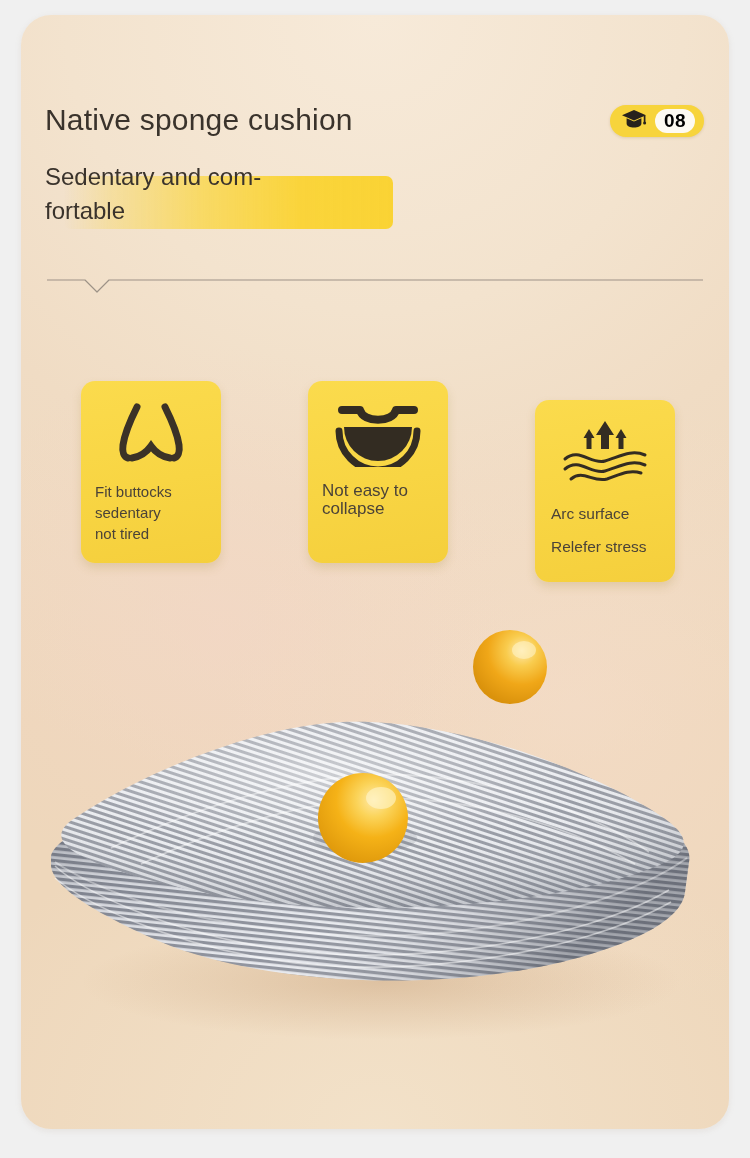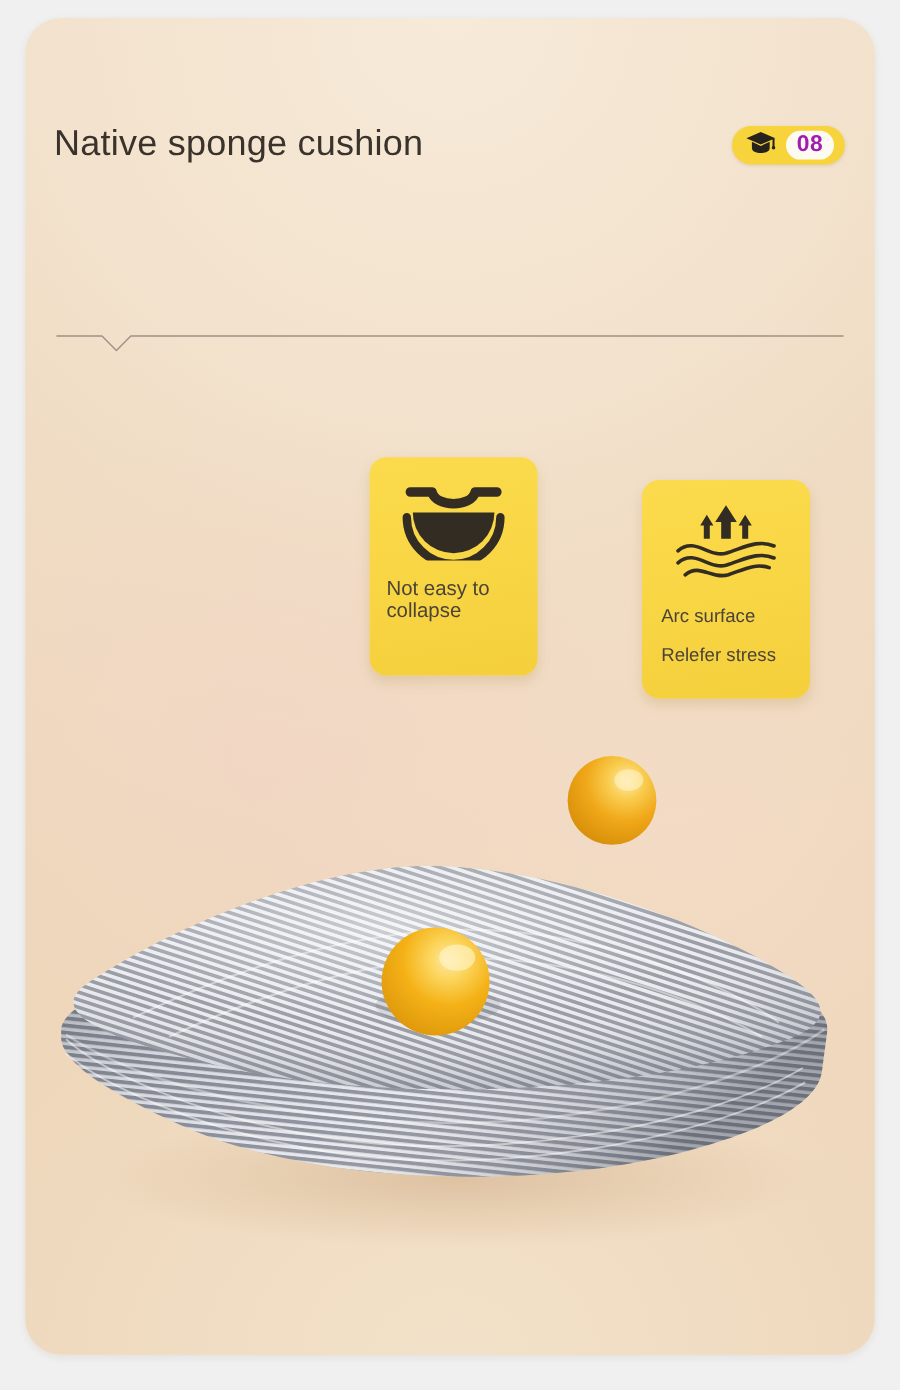--- a/index.html
+++ b/index.html
@@ -80,21 +80,21 @@
   .badge .num {
     background: #fdfaf2;
     border-radius: 12px;
     min-width: 40px;
     height: 24px;
     display: flex;
     align-items: center;
     justify-content: center;
     font-size: 19px;
     font-weight: 700;
-    color: #a21caf;
+    color: #000000;
     letter-spacing: 0.5px;
     padding: 0 4px;
     box-sizing: border-box;
   }
 
   
   .subtitle-wrap {
     position: absolute;
     left: 24px;
     top: 145px;
@@ -221,30 +221,50 @@
           <svg width="26" height="20" viewBox="0 0 26 20">
             <path d="M13 1 L25 6.2 L13 11.4 L1 6.2 Z" fill="#26221c"></path>
             <path d="M5.6 9.2 L5.6 14.6 C5.6 17.2 9.1 18.6 13 18.6 C16.9 18.6 20.4 17.2 20.4 14.6 L20.4 9.2 L13 12.6 Z" fill="#26221c"></path>
             <path d="M23.6 7.1 L23.6 13.2" stroke="#26221c" stroke-width="1.7" fill="none" stroke-linecap="round"></path>
             <circle cx="23.6" cy="14.1" r="1.5" fill="#26221c"></circle>
           </svg>
         </span>
         <span class="num">08</span>
       </div>
 
+      <div class="subtitle-wrap">
+        <div class="subtitle-hl"></div>
+        <div class="subtitle">Sedentary and com-fortable</div>
+      </div>
 
       <div class="divider">
         <svg width="656" height="18" viewBox="0 0 656 18">
           <path d="M0 3 L38 3 L50 15 L62 3 L656 3" stroke="#9d9287" stroke-width="1.2" fill="none" stroke-linejoin="round" stroke-linecap="round"></path>
         </svg>
       </div>
 
 
       <div class="features">
 
+        <div class="feature f1">
+          <div class="ficon">
+            <svg width="84" height="66" viewBox="0 0 84 66">
+              <g fill="none" stroke="#3b3227" stroke-width="7" stroke-linecap="round">
+                <path d="M28 6 C23 16 16 30 14 44 C13 51 15 56 19 57"></path>
+                <path d="M56 6 C61 16 68 30 70 44 C71 51 69 56 65 57"></path>
+                <path d="M23 57 C30 56 37 52 42 45 C47 52 54 56 61 57"></path>
+              </g>
+            </svg>
+          </div>
+          <div class="flines">
+            <div class="fline">Fit buttocks</div>
+            <div class="fline">sedentary</div>
+            <div class="fline">not tired</div>
+          </div>
+        </div>
 
         <div class="feature f2">
           <div class="ficon">
             <svg width="96" height="66" viewBox="0 0 96 66">
               <path d="M12 9 L30 9 C33 22 63 22 66 9 L84 9" stroke="#332c22" stroke-width="8" fill="none" stroke-linecap="round" stroke-linejoin="round"></path>
               <path d="M14 26 A34 34 0 0 0 82 26 Z" fill="#332c22"></path>
               <path d="M9 30 A39 39 0 0 0 87 30" stroke="#332c22" stroke-width="7" fill="none" stroke-linecap="round"></path>
             </svg>
           </div>
           <div class="flines">

